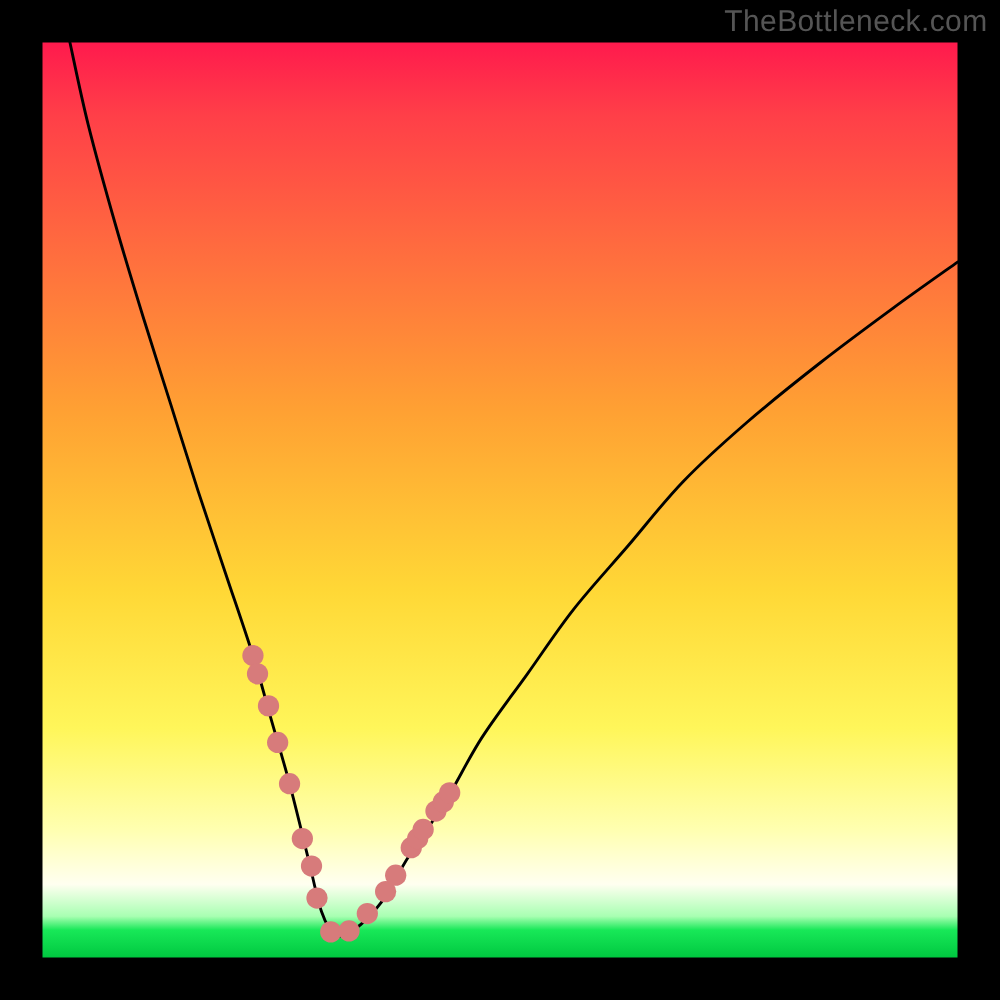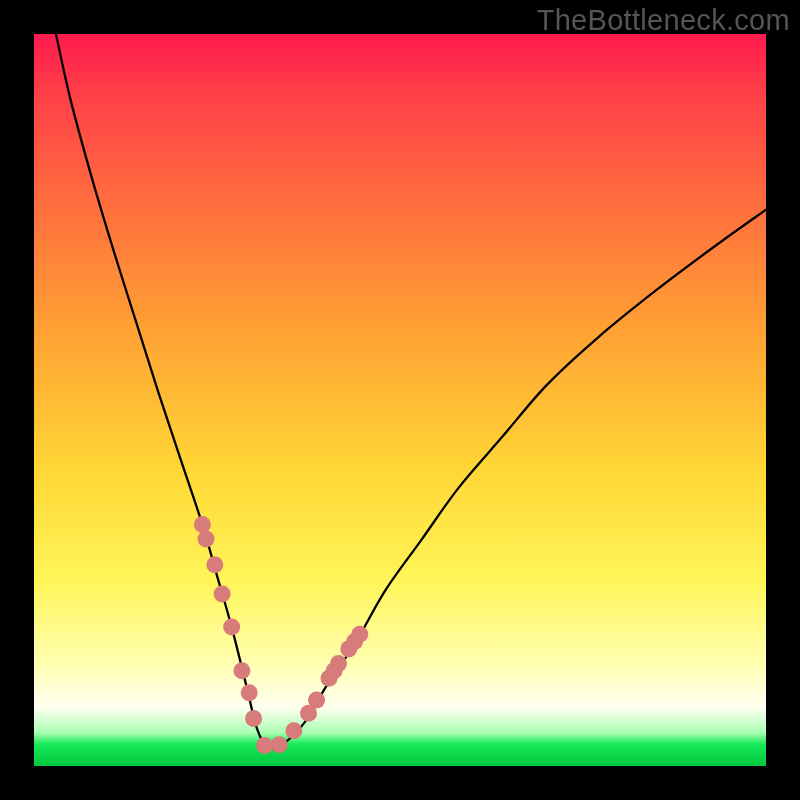--- a/index.html
+++ b/index.html
@@ -37,21 +37,21 @@
       #a8ffb2 95.5%,
       #18e858 97%,
       #00c840 100%
     );
   }
   .watermark {
     position: absolute;
     top: 4px;
     right: 10px;
     color: #555;
-    font-size: 29px;
+    font-size: 24px;
     font-weight: 500;
     letter-spacing: 0.3px;
     user-select: none;
     pointer-events: none;
   }
   svg.curve {
     position: absolute;
     left: 0;
     top: 0;
     width: 732px;

